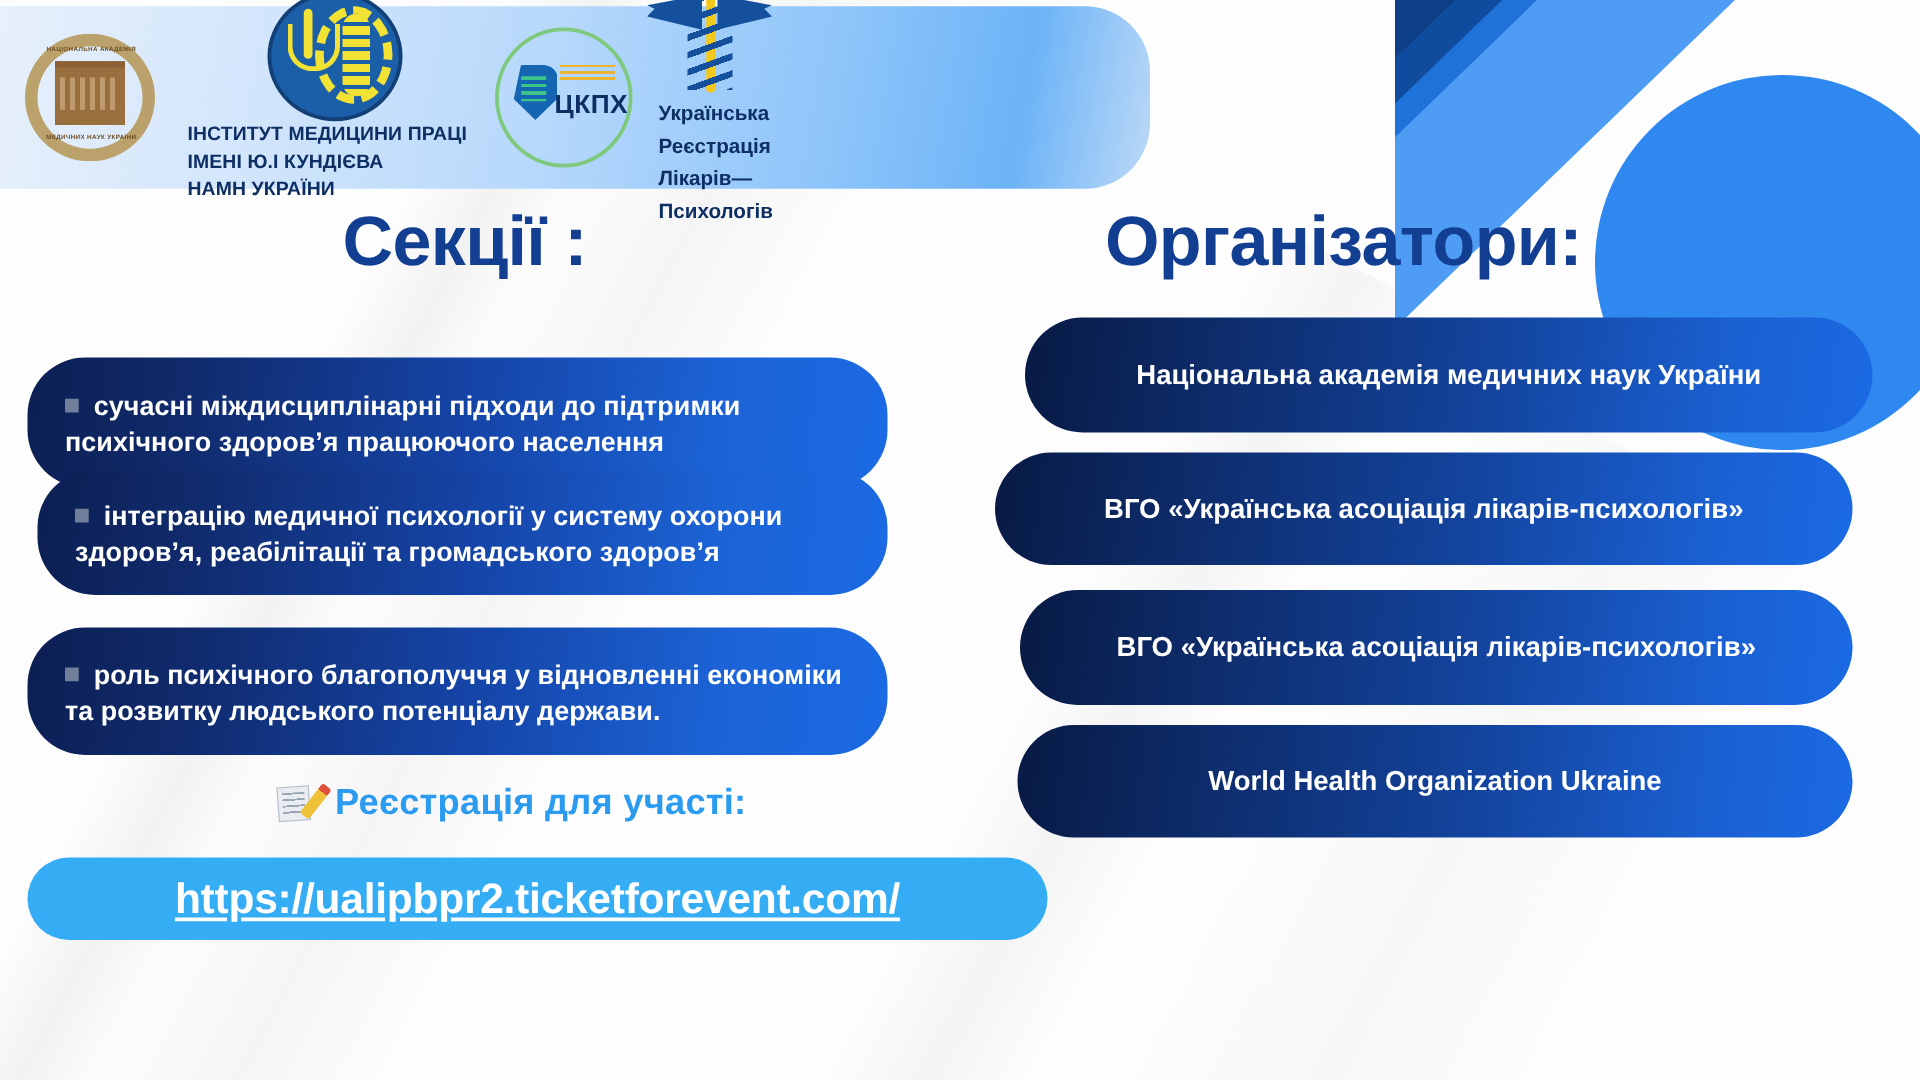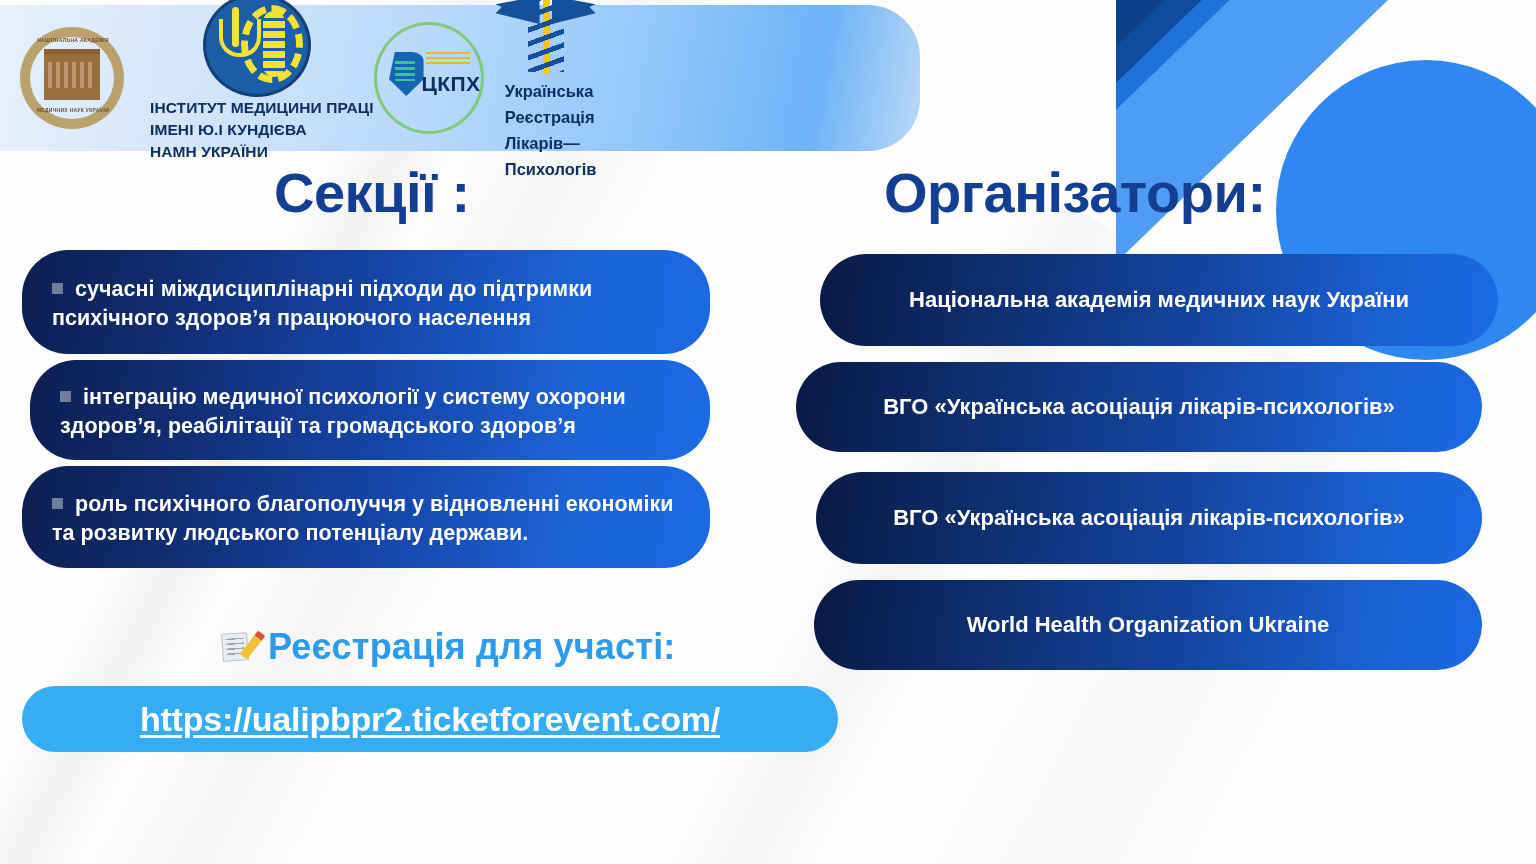--- a/index.html
+++ b/index.html
@@ -228,20 +228,21 @@
     border-radius: 11px;
   }
 
   .inst-title {
     font-size: 15.5px;
     font-weight: bold;
     color: #0d2f63;
     line-height: 1.42;
     letter-spacing: .1px;
     white-space: nowrap;
+    margin-right: 22px;
   }
 
   
   .emblem-ckph {
     position: relative;
     width: 110px; height: 112px;
     flex: 0 0 auto;
     margin-right: 14px;
   }
   .ckph-ring {
@@ -352,39 +353,40 @@
     display: flex;
     align-items: center;
   }
   .pill-section {
     background: linear-gradient(98deg, #0c1f52 0%, #102a6b 18%, #1545a8 52%, #1c63d6 80%, #1b6ae4 100%);
     padding: 12px 22px 8px 30px;
     font-size: 21.5px;
     font-weight: bold;
     line-height: 1.33;
     letter-spacing: .05px;
+    margin-top: 36px;
   }
   .pill-section .ptext { display: block; }
   .bullet-sq {
     display: inline-block;
     width: 11px; height: 11px;
     background: #6f7f99;
     margin-right: 12px;
     vertical-align: 2px;
   }
   .pill-org {
     background: linear-gradient(97deg, #081a44 0%, #0d2a66 20%, #13449e 55%, #1a5fd0 82%, #1b6ae4 100%);
     justify-content: center;
     font-size: 22px;
     font-weight: bold;
     text-align: center;
   }
 
   .p-s1 { left: 22px; top: 250px; width: 688px; height: 104px; }
-  .p-s2 { left: 30px; top: 360px; width: 680px; height: 100px; }
+  .p-s2 { left: 30px; top: 340px; width: 680px; height: 100px; }
   .p-s3 { left: 22px; top: 466px; width: 688px; height: 102px; align-items: center; }
 
   .p-o1 { left: 820px; top: 254px; width: 678px; height: 92px; }
   .p-o2 { left: 796px; top: 362px; width: 686px; height: 90px; }
   .p-o3 { left: 816px; top: 472px; width: 666px; height: 92px; }
   .p-o4 { left: 814px; top: 580px; width: 668px; height: 90px; }
 
   
   .reg-line {
     position: absolute;
@@ -415,21 +417,21 @@
   }
   .reg-icon .pencil {
     position: absolute;
     right: -1px; top: -1px;
     width: 9px; height: 30px;
     background: linear-gradient(180deg, #e0503a 0 6px, #f0c23a 6px 100%);
     transform: rotate(38deg);
     border-radius: 2px;
   }
   .reg-text {
-    font-size: 36px;
+    font-size: 29px;
     font-weight: bold;
     color: #2b9bf0;
     letter-spacing: .2px;
   }
 
   .url-pill {
     position: absolute;
     left: 22px; top: 686px;
     width: 816px; height: 66px;
     border-radius: 34px;

